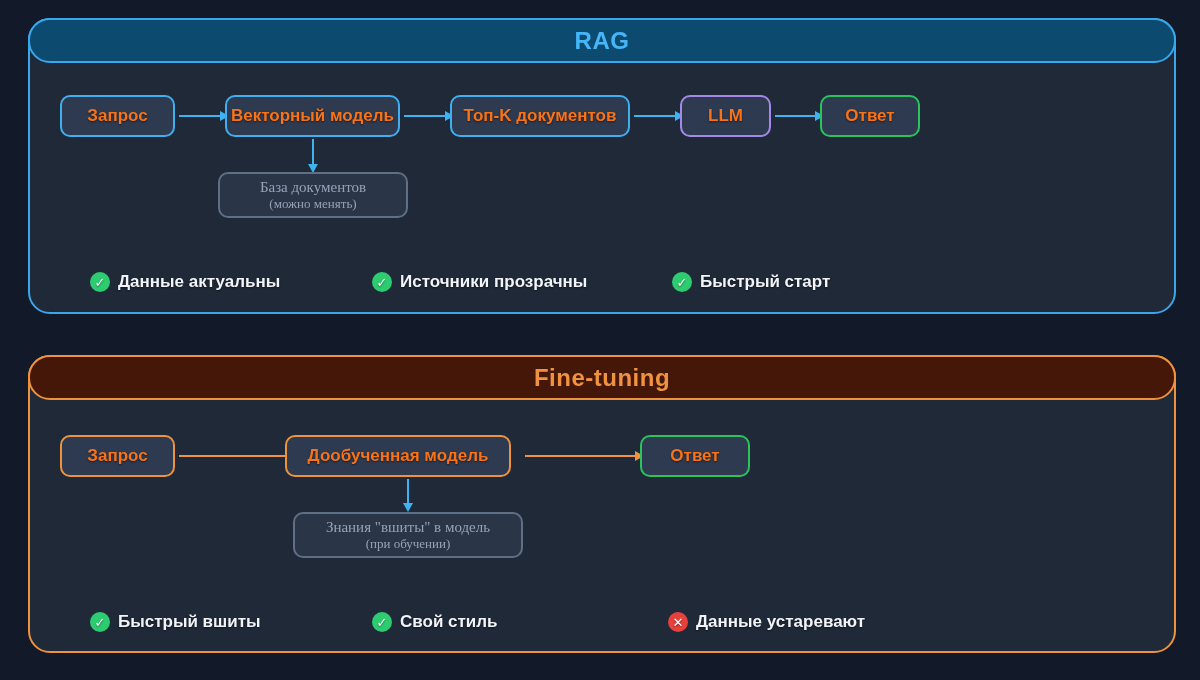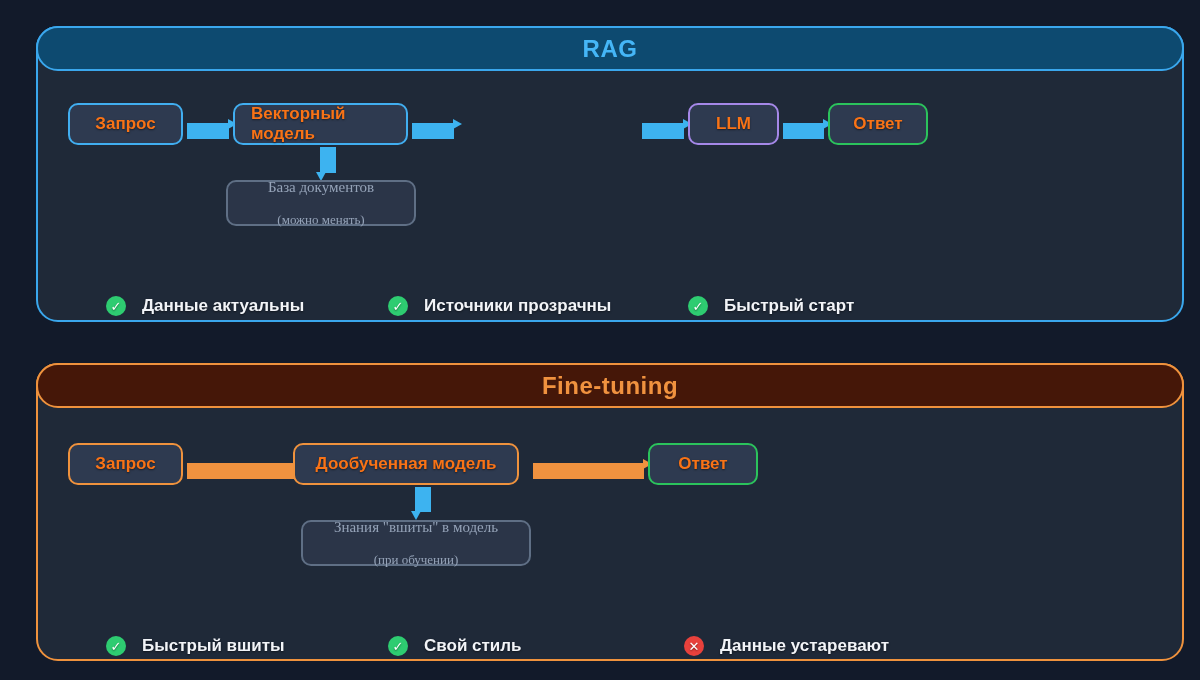--- a/index.html
+++ b/index.html
@@ -1,15 +1,15 @@
 <!DOCTYPE html>
 <html><head>
 <meta charset="utf-8">
 <style>
-  * { margin:0; padding:8px; box-sizing:border-box; }
+  * { margin:0; padding:0; box-sizing:border-box; }
   html,body { width:1200px; height:680px; }
   body {
     background:#121a2a;
     font-family:"Liberation Sans","DejaVu Sans",sans-serif;
     position:relative;
     overflow:hidden;
     color:#eef1f6;
   }
   .panel {
     position:absolute;
@@ -105,20 +105,23 @@
   <div class="node" style="left:30px; top:75px; width:115px;">
     <span>Запрос</span>
   </div>
   <div class="arrow-h blue-a" style="left:149px; top:95px; width:42px;"></div>
 
   <div class="node" style="left:195px; top:75px; width:175px;">
     <span>Векторный модель</span>
   </div>
   <div class="arrow-h blue-a" style="left:374px; top:95px; width:42px;"></div>
 
+  <div class="node" style="left:420px; top:75px; width:180px;">
+    <span>Топ-K документов</span>
+  </div>
   <div class="arrow-h blue-a" style="left:604px; top:95px; width:42px;"></div>
 
   <div class="node purple" style="left:650px; top:75px; width:91px;">
     <span>LLM</span>
   </div>
   <div class="arrow-h blue-a" style="left:745px; top:95px; width:41px;"></div>
 
   <div class="node green" style="left:790px; top:75px; width:100px;">
     <span>Ответ</span>
   </div>

